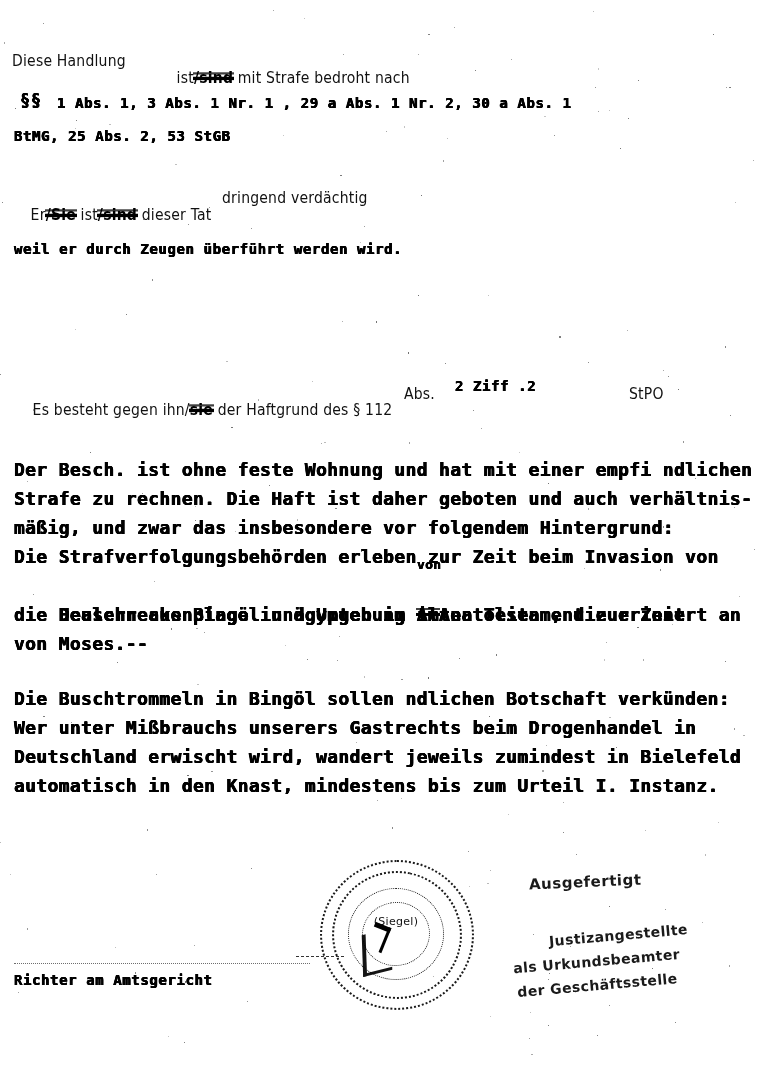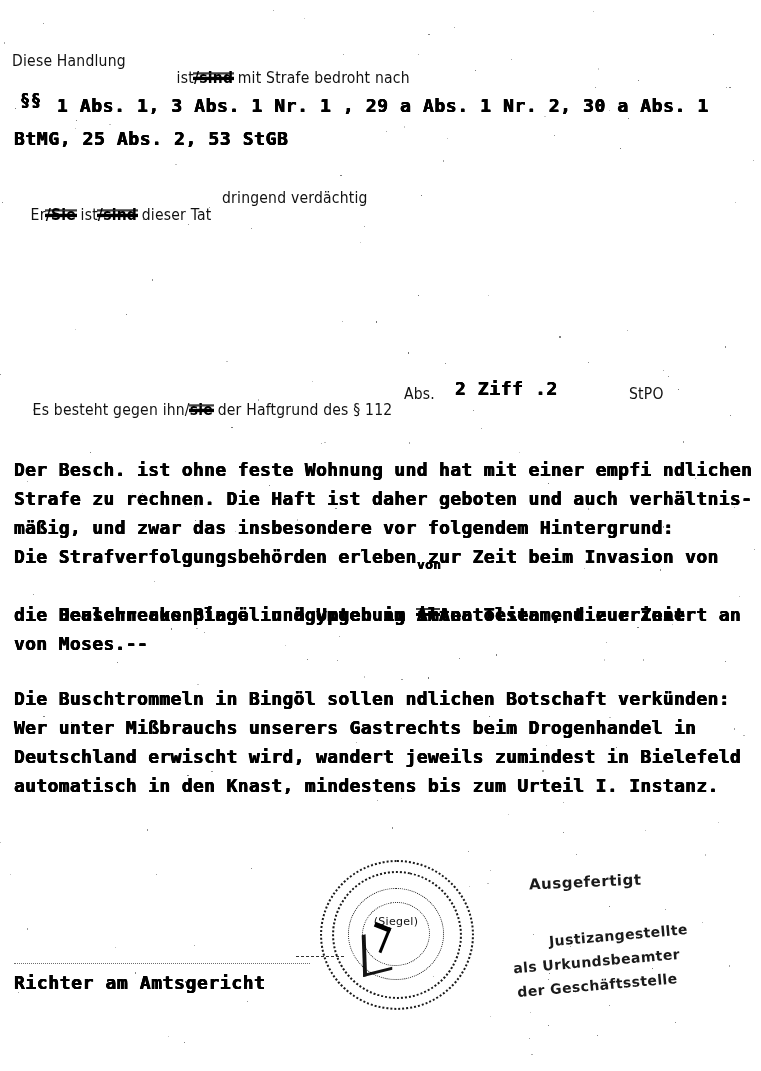--- a/index.html
+++ b/index.html
@@ -47,21 +47,21 @@
     font-weight: 400;
     color: #111111;
     letter-spacing: 0.2px;
     transform: scaleY(1.12);
     transform-origin: left top;
   }
 
   
   .typed {
     font-family: "DejaVu Sans Mono", monospace;
-    font-size: 18px;
+    font-size: 14px;
     font-weight: 700;
     color: #000000;
     letter-spacing: 0.6px;
   }
   .typed-body {
     font-family: "DejaVu Sans Mono", monospace;
     font-size: 18px;
     font-weight: 700;
     color: #000000;
     letter-spacing: 0.35px;
@@ -240,20 +240,21 @@
   <div class="abs typed ink" style="left:57px; top:95px;">1 Abs. 1, 3 Abs. 1 Nr. 1 , 29 a Abs. 1 Nr. 2, 30 a Abs. 1</div>
 
   <div class="abs typed ink" style="left:14px; top:128px;">BtMG, 25 Abs. 2, 53 StGB</div>
 
   <div class="abs form" style="left:12px; top:188px;">
     <span>Er</span><span class="struck">/Sie</span><span> </span><span>ist</span><span class="struck">/sind</span><span> dieser Tat</span>
   </div>
 
   <div class="abs form" style="left:222px; top:188px;">dringend verdächtig</div>
 
+  <div class="abs typed ink" style="left:14px; top:241px;">weil er durch Zeugen überführt werden wird.</div>
 
   <div class="abs form" style="left:14px; top:383px;">
     <span>Es besteht gegen ihn/</span><span class="struck">sie</span><span> der Haftgrund des § 112</span>
   </div>
 
   <div class="abs form" style="left:404px; top:384px;">Abs.</div>
 
   <div class="abs typed ink" style="left:455px; top:378px;">2 Ziff .2</div>
 
   <div class="abs form" style="left:629px; top:384px;">StPO</div>

